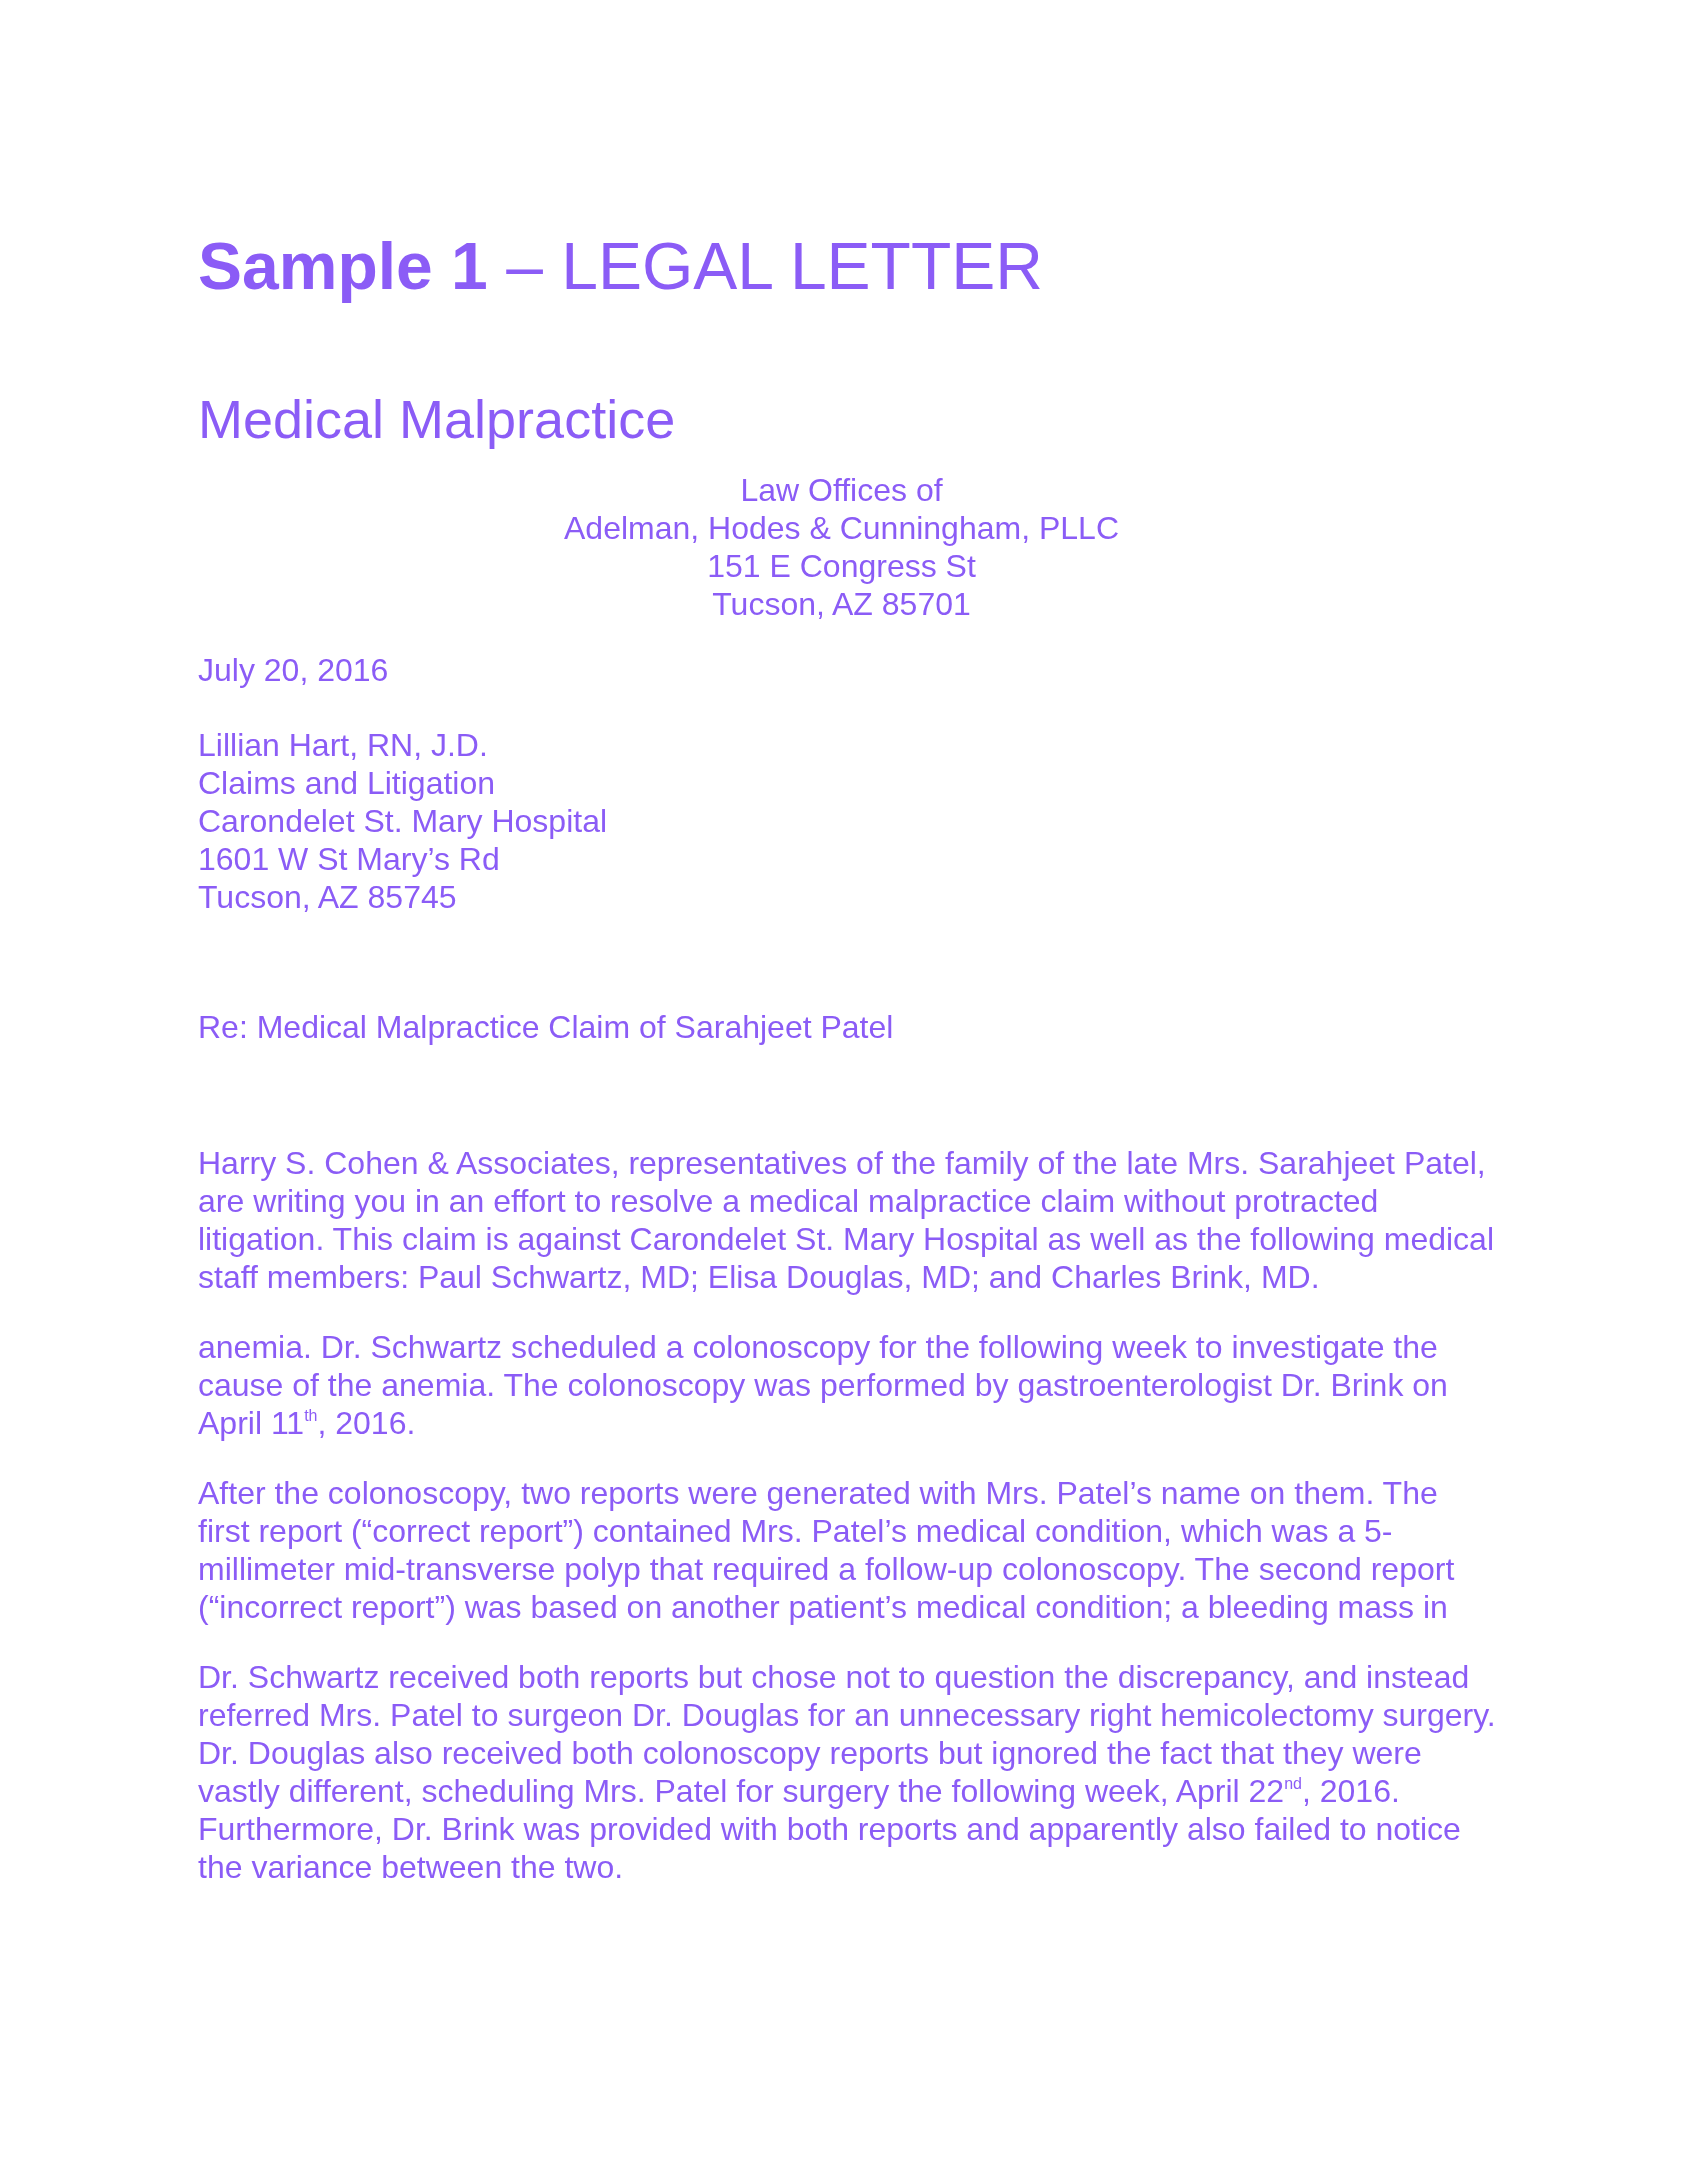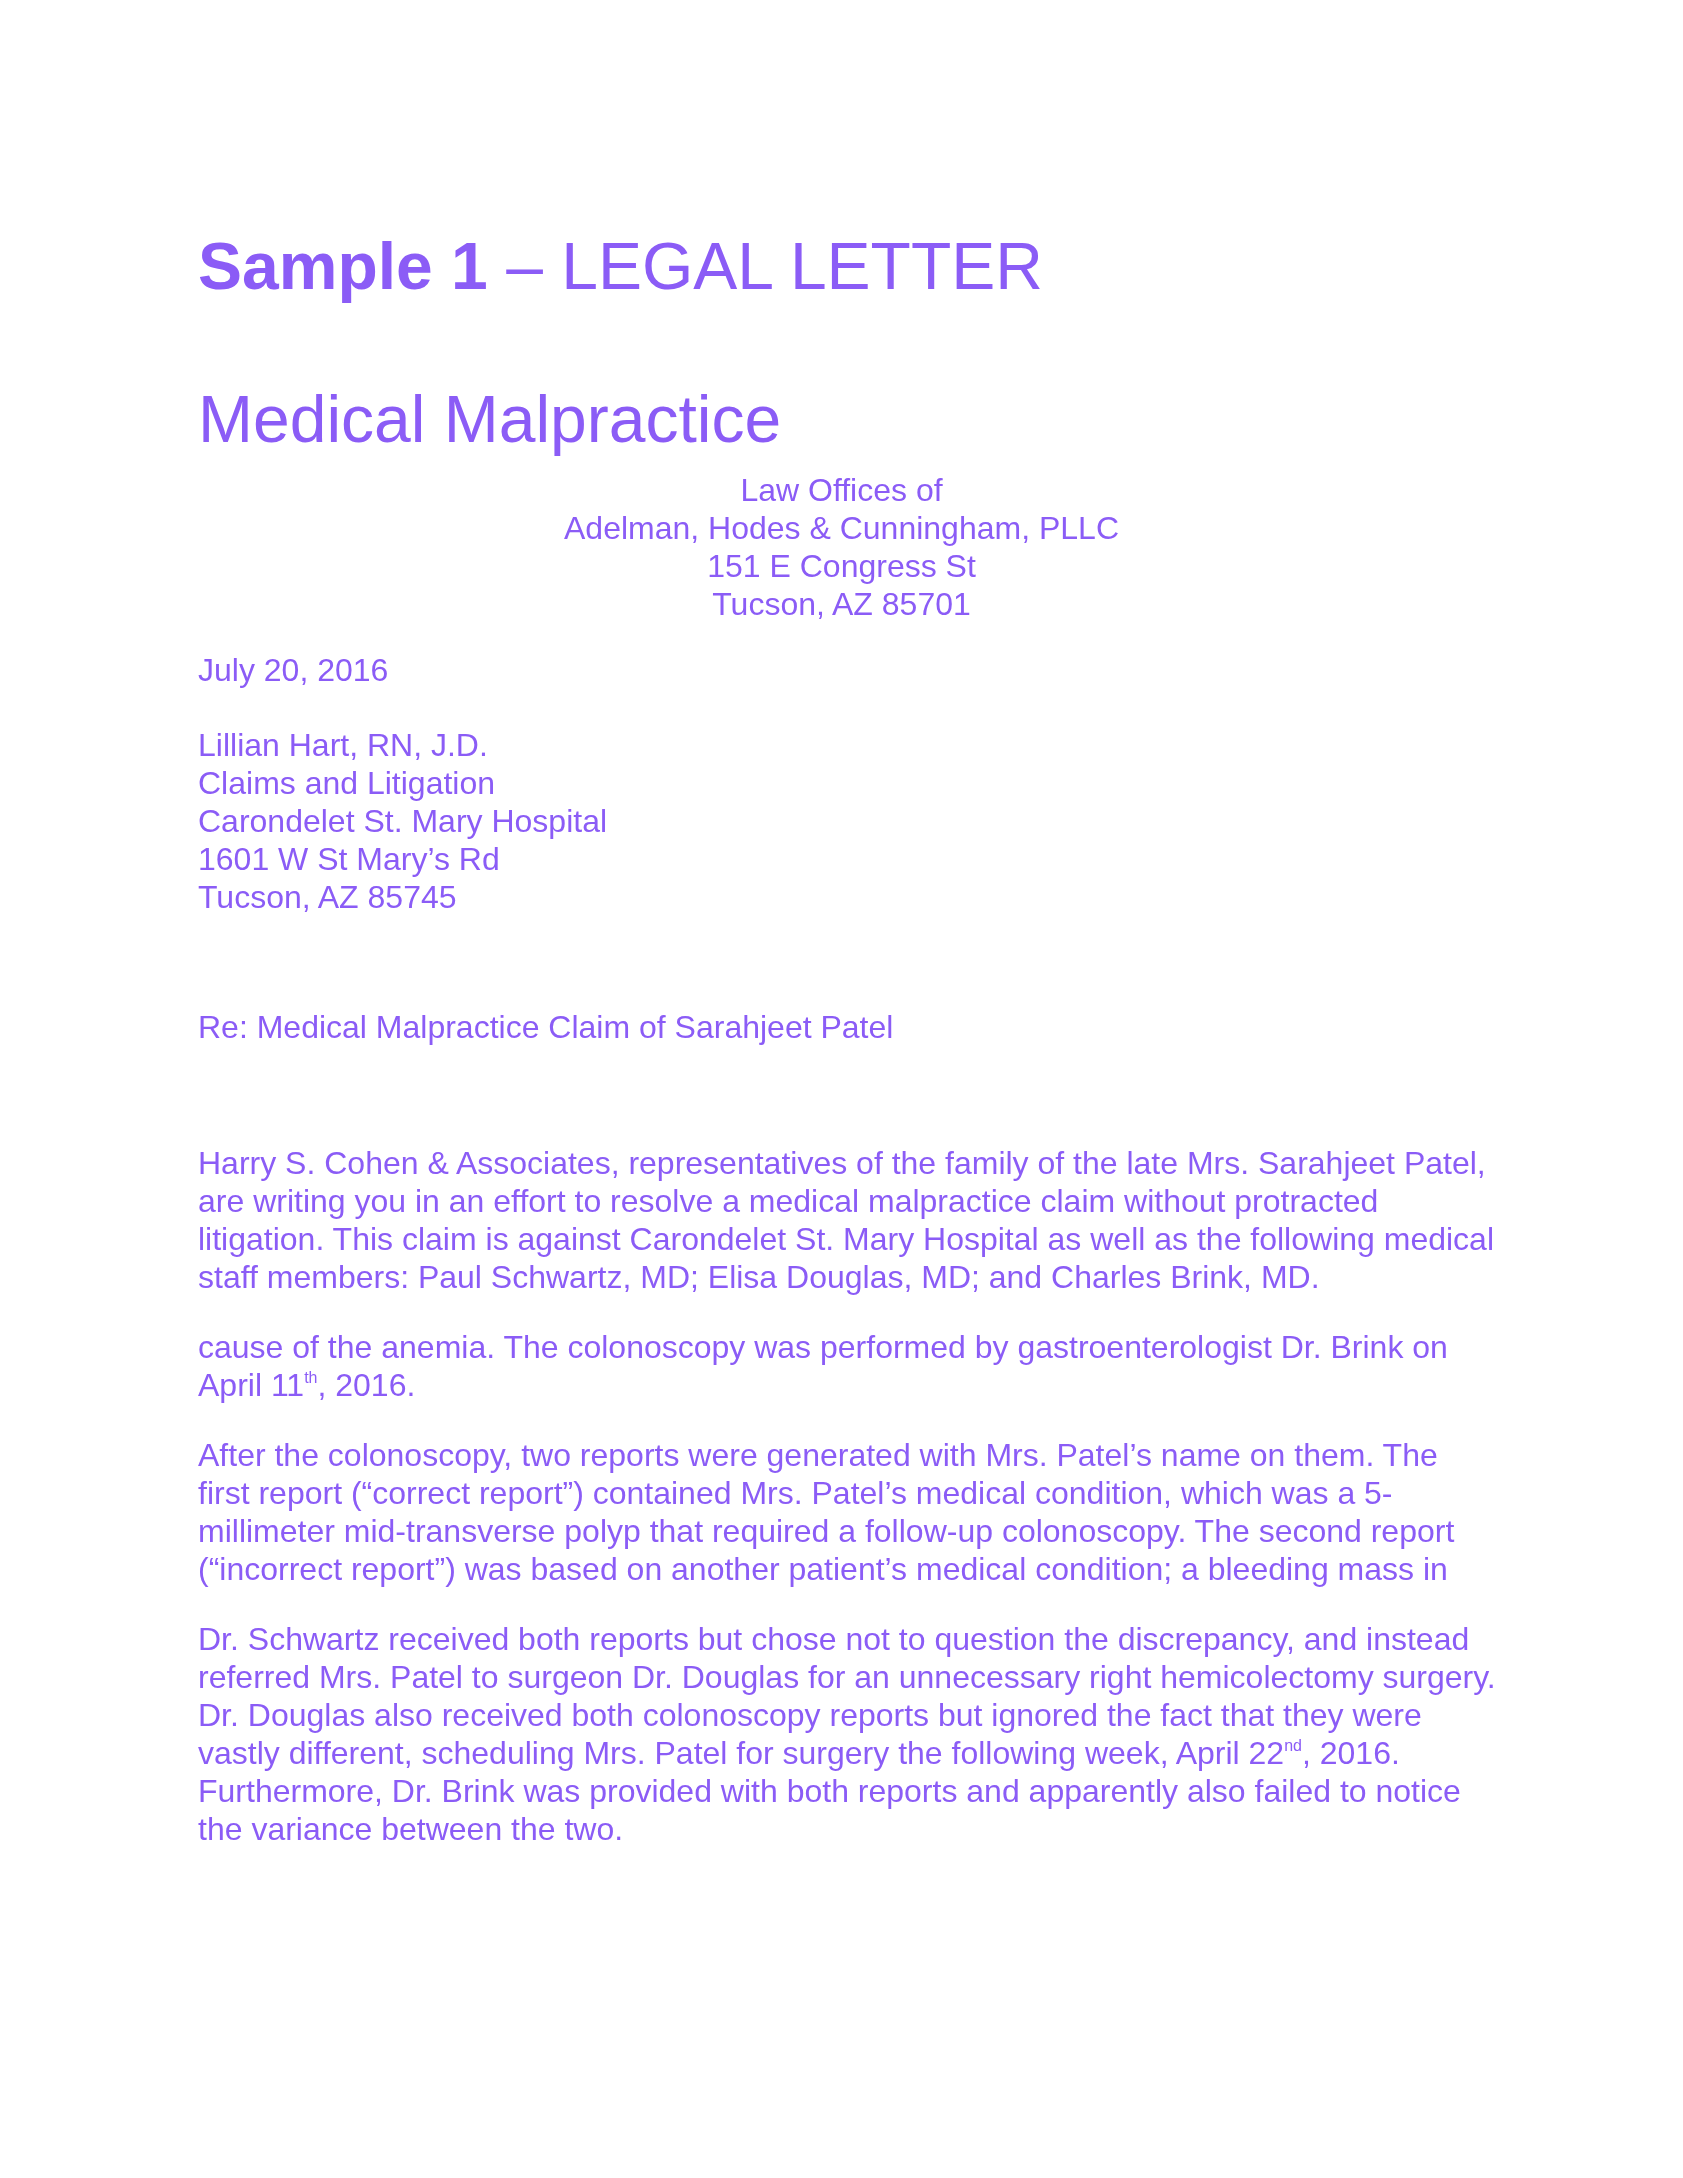--- a/index.html
+++ b/index.html
@@ -23,21 +23,21 @@
     font-size: 66px;
     line-height: 75px;
     font-weight: 400;
     white-space: nowrap;
   }
   .h-title .bold {
     font-weight: 700;
   }
   .h-sub {
     margin: 78px 0 0 0;
-    font-size: 66px;
+    font-size: 54px;
     line-height: 75px;
     font-weight: 400;
     white-space: nowrap;
   }
   .block {
     font-size: 32px;
     line-height: 38px;
   }
   .letterhead {
     margin-top: 14px;
@@ -90,20 +90,21 @@
   <div class="block subject">Re: Medical Malpractice Claim of Sarahjeet Patel</div>
 
   <div class="block para first">
     <div class="line">Harry S. Cohen &amp; Associates, representatives of the family of the late Mrs. Sarahjeet Patel,</div>
     <div class="line">are writing you in an effort to resolve a medical malpractice claim without protracted</div>
     <div class="line">litigation. This claim is against Carondelet St. Mary Hospital as well as the following medical</div>
     <div class="line">staff members: Paul Schwartz, MD; Elisa Douglas, MD; and Charles Brink, MD.</div>
   </div>
 
   <div class="block para">
+    <div class="line">anemia. Dr. Schwartz scheduled a colonoscopy for the following week to investigate the</div>
     <div class="line">cause of the anemia. The colonoscopy was performed by gastroenterologist Dr. Brink on</div>
     <div class="line"><span>April 11</span><sup class="ord">th</sup><span>, 2016.</span></div>
   </div>
 
   <div class="block para">
     <div class="line">After the colonoscopy, two reports were generated with Mrs. Patel’s name on them. The</div>
     <div class="line">first report (“correct report”) contained Mrs. Patel’s medical condition, which was a 5-</div>
     <div class="line">millimeter mid-transverse polyp that required a follow-up colonoscopy. The second report</div>
     <div class="line">(“incorrect report”) was based on another patient’s medical condition; a bleeding mass in</div>
   </div>

